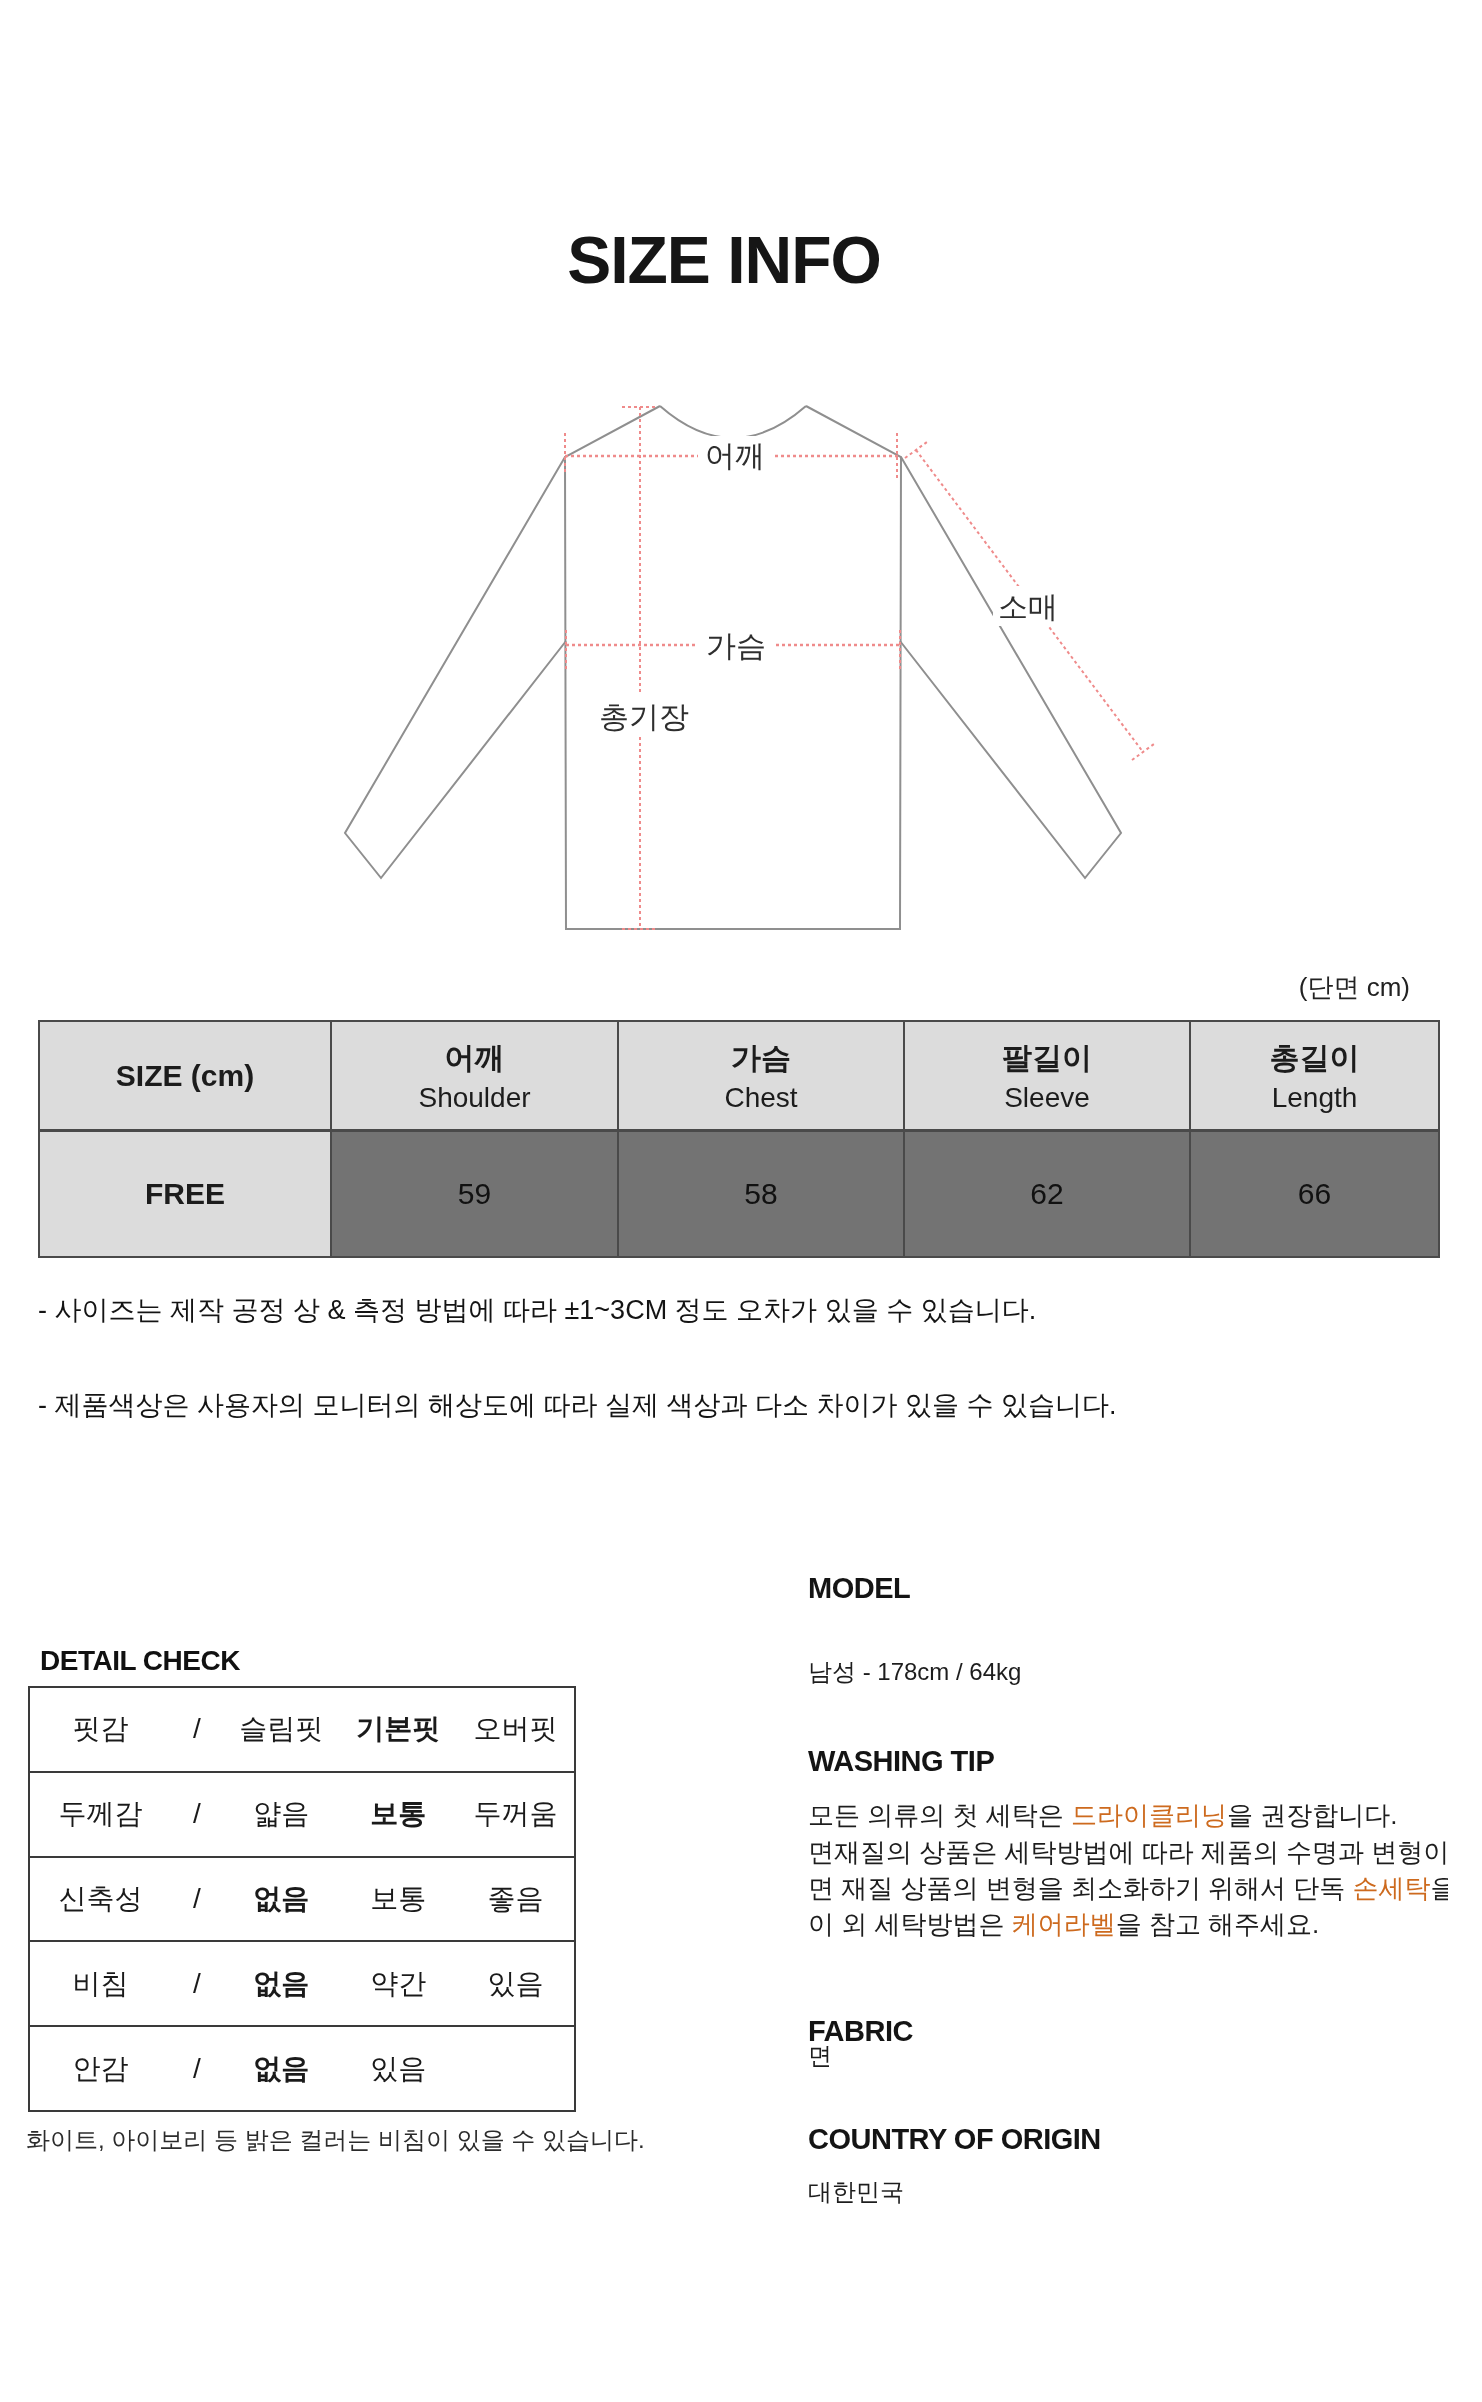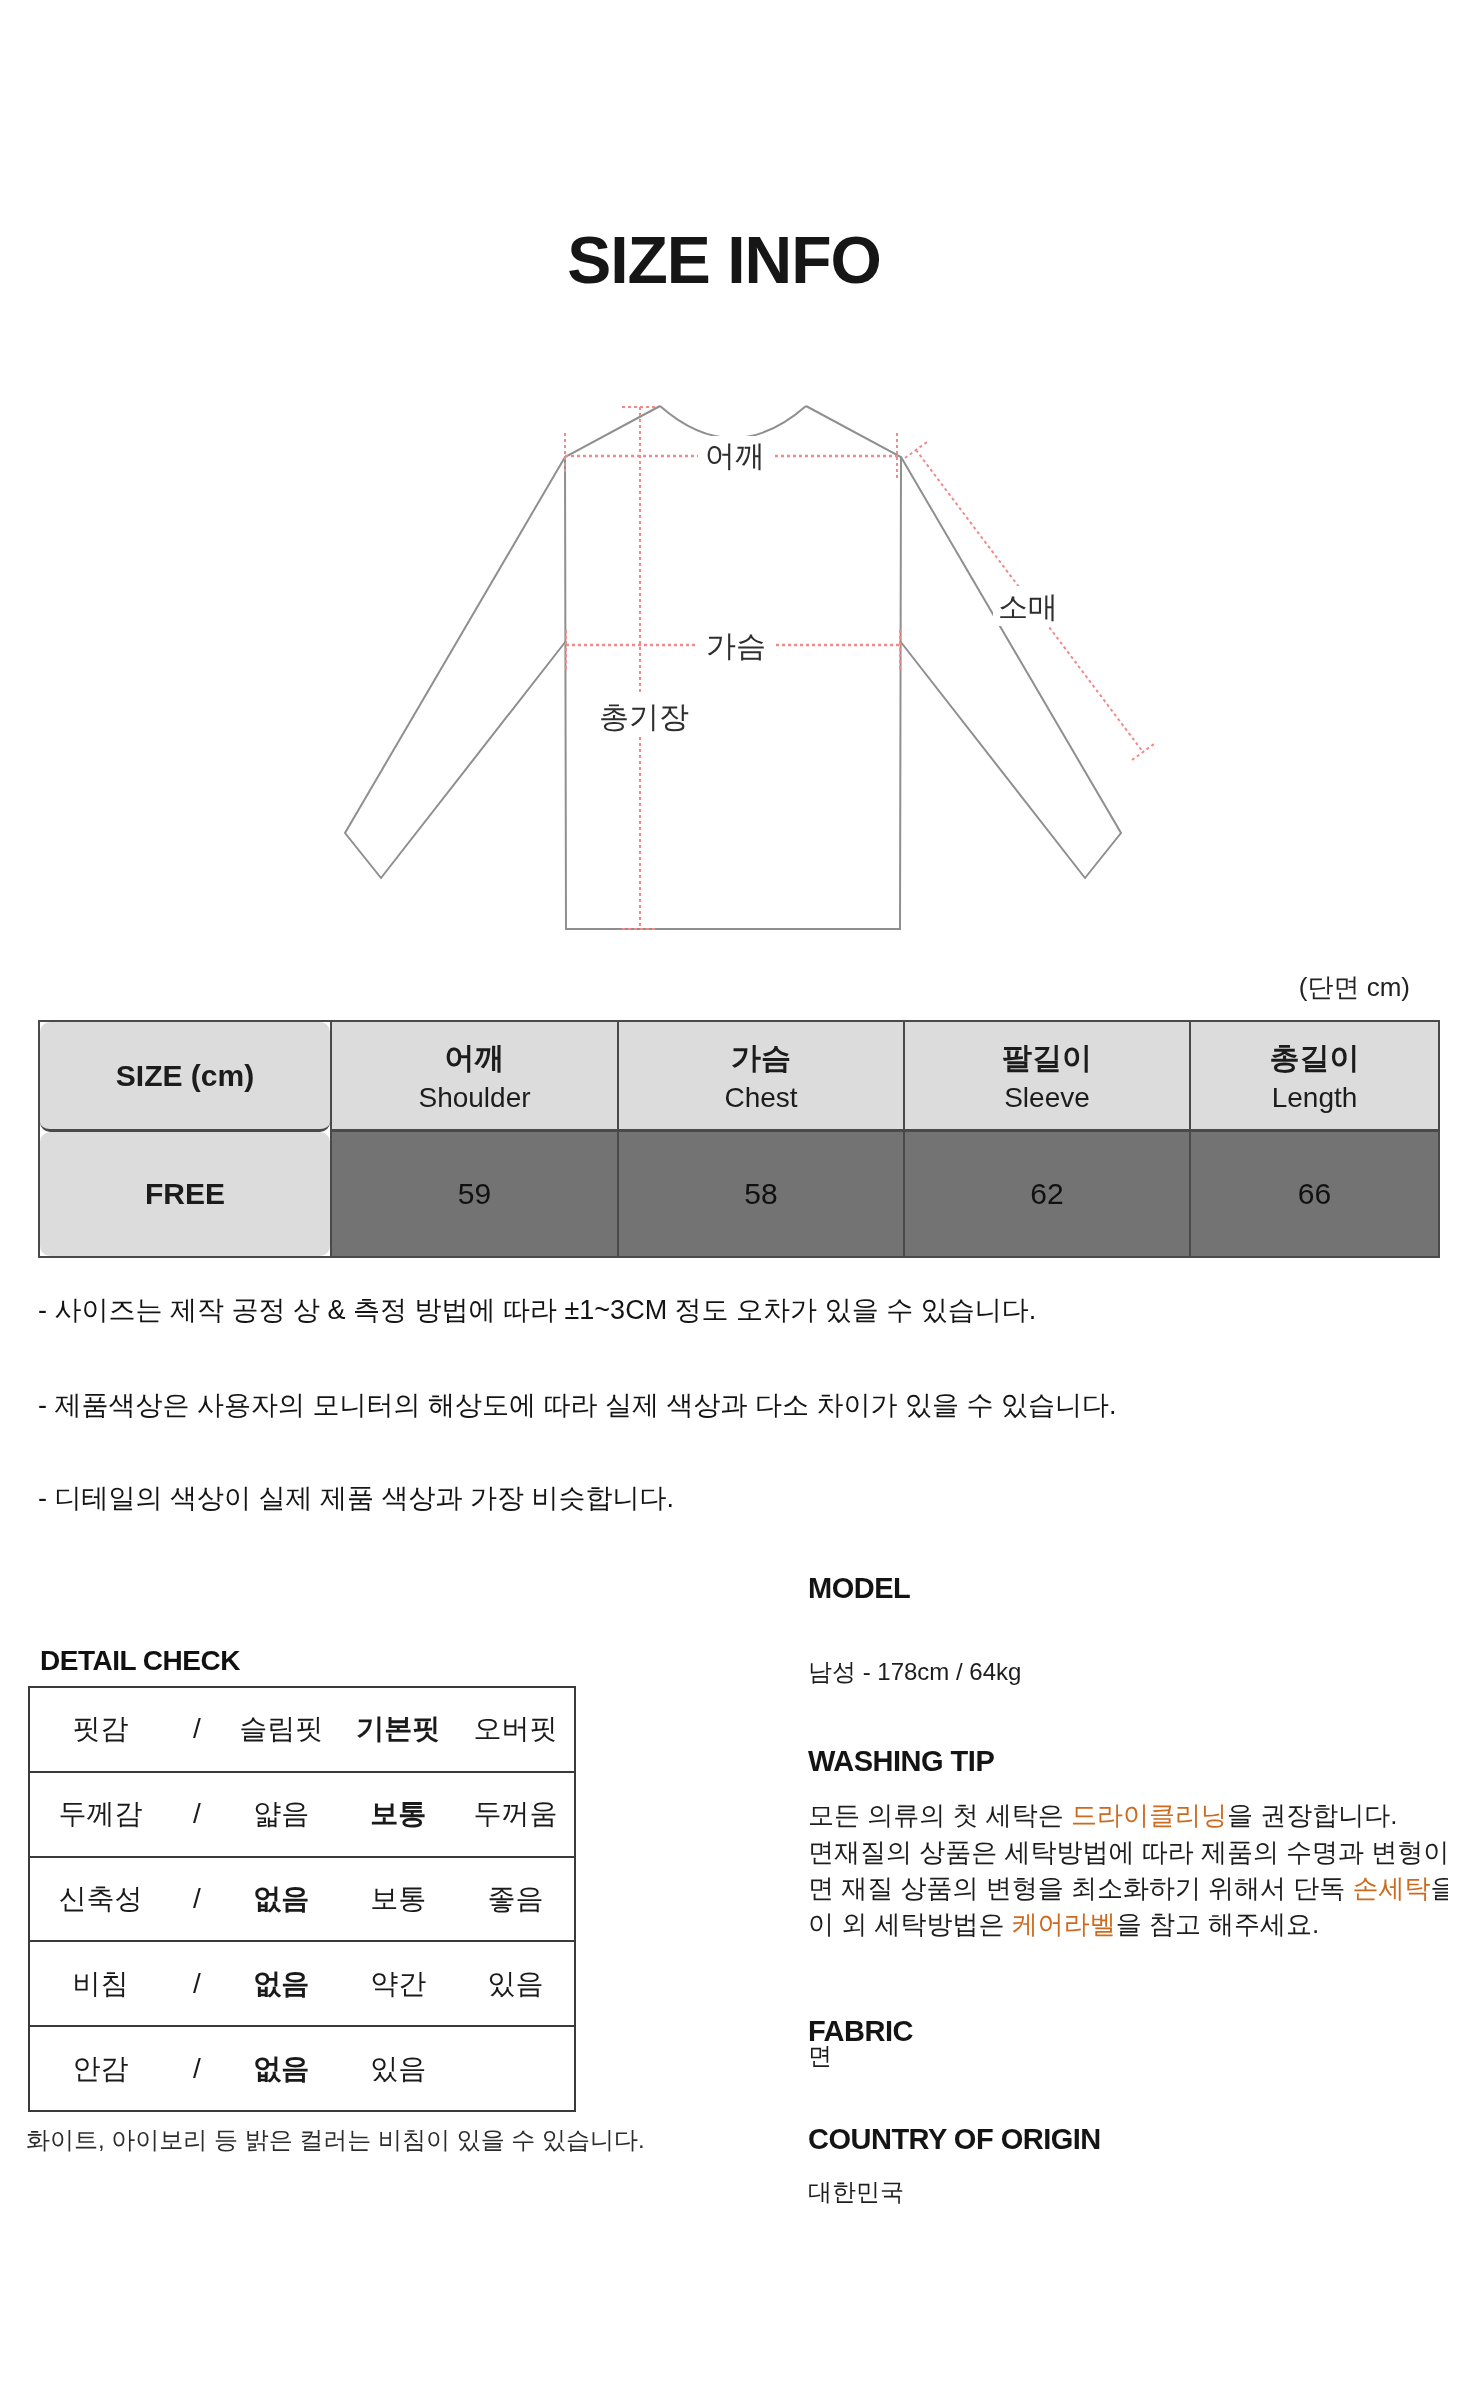--- a/index.html
+++ b/index.html
@@ -12,21 +12,21 @@
   
   .size-table{left:38px;top:1020px;width:1402px;height:238px;border:2px solid #4a4a4a;
               display:grid;grid-template-columns:290px 287px 286px 286px 1fr;
               grid-template-rows:110px 1fr;box-sizing:border-box;}
   .size-table .cell{display:flex;flex-direction:column;align-items:center;justify-content:center;
                     border-left:2px solid #4a4a4a;box-sizing:border-box;font-size:30px;}
   .size-table .cell.first{border-left:none;}
   .size-table .cell.head{background:#dcdcdc;border-bottom:3px solid #4a4a4a;}
   .size-table .cell.head .ko{font-weight:600;line-height:1.5;}
   .size-table .cell.head .en{font-weight:400;font-size:28px;line-height:1.3;}
-  .size-table .size-col{background:#dcdcdc;font-weight:700;border-radius:10px;}
+  .size-table .size-col{background:#dcdcdc;font-weight:700;}
   .size-table .val{background:#737373;font-weight:400;color:#111;}
   
   .note{left:38px;font-size:27px;color:#141414;white-space:nowrap;}
   
   .detail-heading{left:40px;top:1645px;font-size:28px;font-weight:700;letter-spacing:-0.5px;color:#111;}
   .detail-table{left:28px;top:1686px;width:548px;height:426px;border:2px solid #3a3a3a;
                 box-sizing:border-box;display:flex;flex-direction:column;}
   .detail-row{flex:1;display:flex;align-items:center;border-top:2px solid #3a3a3a;box-sizing:border-box;}
   .detail-row:first-child{border-top:none;}
   .detail-row span{display:inline-block;text-align:center;font-size:28px;color:#1a1a1a;}
@@ -112,21 +112,20 @@
     </div>
     <div class="cell first size-col">FREE</div>
     <div class="cell val">59</div>
     <div class="cell val">58</div>
     <div class="cell val">62</div>
     <div class="cell val">66</div>
   </div>
 
   <div class="abs note" style="top:1292px;">- 사이즈는 제작 공정 상 &amp; 측정 방법에 따라 ±1~3CM 정도 오차가 있을 수 있습니다.</div>
   <div class="abs note" style="top:1387px;">- 제품색상은 사용자의 모니터의 해상도에 따라 실제 색상과 다소 차이가 있을 수 있습니다.</div>
-  <div class="abs note" style="top:1480px;">- 디테일의 색상이 실제 제품 색상과 가장 비슷합니다.</div>
 
   <div class="abs detail-heading">DETAIL CHECK</div>
   <div class="abs detail-table">
     <div class="detail-row">
       <span class="dc-label">핏감</span>
       <span class="dc-slash">/</span>
       <span class="dc-opt">슬림핏</span>
       <span class="dc-opt dc-bold">기본핏</span>
       <span class="dc-opt">오버핏</span>
     </div>

